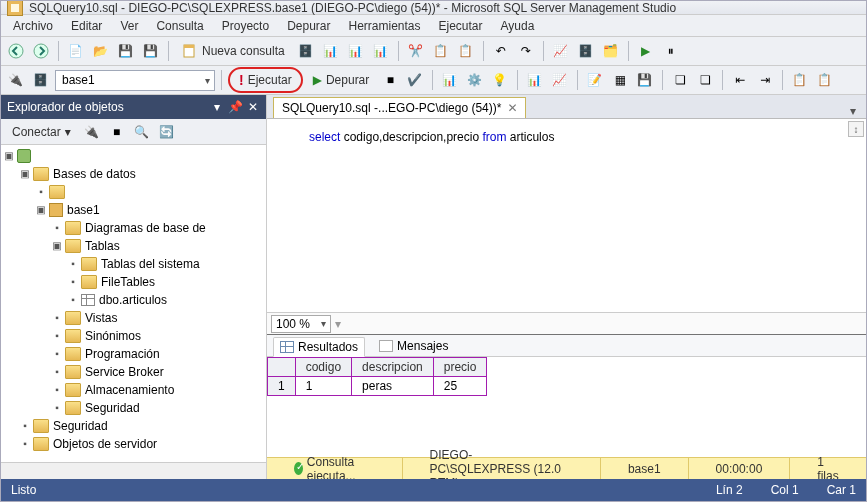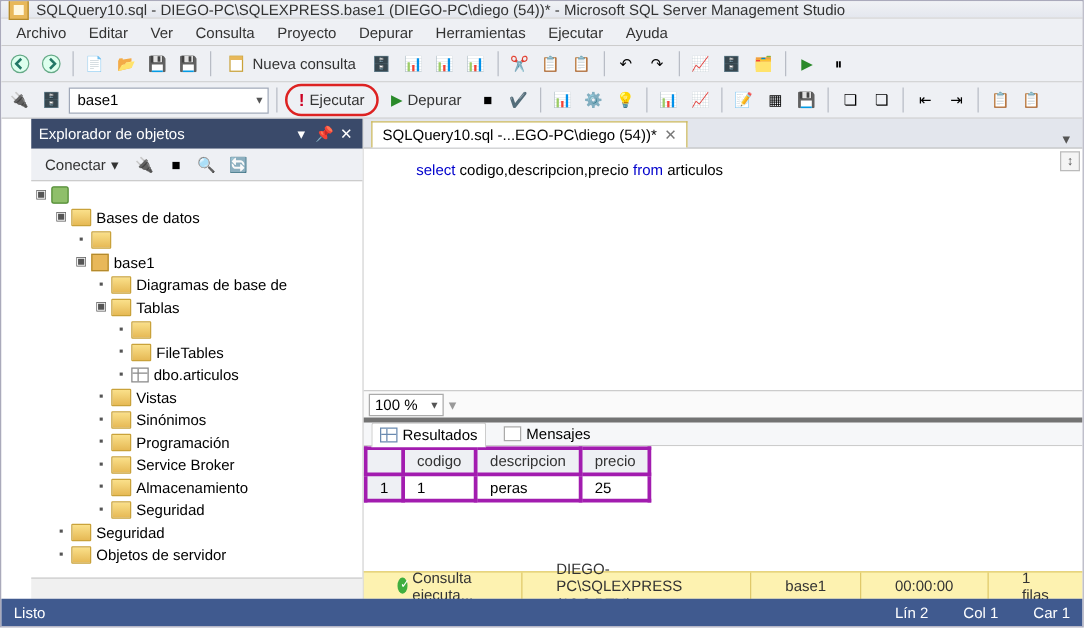--- a/index.html
+++ b/index.html
@@ -9,21 +9,21 @@
   .titlebar .appicon::after { content:""; position:absolute; inset:3px; background:#fff8e0; }
   .menubar { height: 22px; display: flex; align-items: center; padding: 0 4px; gap: 2px; background:#eef0f4; border-bottom:1px solid #ccc; }
   .menubar .mi { padding: 2px 8px; color:#333; cursor:default; }
   .toolbar1, .toolbar2 { height: 29px; display:flex; align-items:center; padding:0 4px; gap:3px; background:#eef0f4; border-bottom:1px solid #ccc; }
   .tbtn { width:22px; height:22px; display:inline-flex; align-items:center; justify-content:center; border:1px solid transparent; }
   .sep { width:1px; height:20px; background:#b8bcc5; margin:0 3px; }
   .btn-label { display:inline-flex; align-items:center; gap:4px; height:22px; padding:0 6px; border:1px solid transparent; color:#333; }
   .db-combo { width:160px; height:21px; border:1px solid #a0a8b8; background:#fff; display:flex; align-items:center; padding:0 4px 0 6px; }
   .db-combo::after { content:"▾"; margin-left:auto; color:#555; font-size:10px; }
   .exec-hl { border:2px solid #d22; border-radius:14px; padding:0 2px; display:inline-flex; align-items:center; height:26px; }
-  .main { flex:1; display:flex; min-height:0;margin-left:24px; }
+  .main { flex:1; display:flex; min-height:0; }
   .explorer { width:266px; background:#fff; border-right:1px solid #ccc; display:flex; flex-direction:column; }
   .explorer-title { height:24px; background:#3a4a6a; color:#fff; display:flex; align-items:center; padding:0 6px; gap:6px; font-size:12px; }
   .explorer-title .tools { margin-left:auto; display:flex; gap:4px; }
   .explorer-title .tools span { width:14px; text-align:center; color:#fff; cursor:default; }
   .connect-bar { height:26px; display:flex; align-items:center; padding:0 4px; gap:3px; background:#eef0f4; border-bottom:1px solid #ccc; }
   .tree { flex:1; overflow:auto; padding:2px 0; }
   .tree ul { list-style:none; padding-left:16px; }
   .tree > ul { padding-left:2px; }
   .tree li { white-space:nowrap; line-height:18px; display:flex; align-items:center; gap:2px; }
   .tree .twisty { width:12px; text-align:center; color:#555; font-size:10px; display:inline-block; cursor:default; }
@@ -38,29 +38,29 @@
   .tabstrip { height:24px; background:#e3e6ed; display:flex; align-items:flex-end; padding:0 6px; border-bottom:1px solid #bbb; }
   .tab { background:#ffffff; border:1px solid #c9b65a; border-bottom:none; padding:3px 8px; display:flex; align-items:center; gap:6px; font-size:12px; }
   .tab .x { color:#777; cursor:default; }
   .tabstrip .dd { margin-left:auto; color:#555; padding:0 4px; }
   .sql { flex:1; background:#fff; padding:10px 12px 10px 42px; font-family:Consolas, monospace; font-size:13px; color:#000; position:relative; min-height:0; }
   .sql .kw { color:#0000cc; }
   .sql .goto-r { position:absolute; right:2px; top:2px; width:16px; height:16px; border:1px solid #bbb; background:#f4f4f4; display:flex; align-items:center; justify-content:center; font-size:10px; color:#555;}
   .zoombar { height:22px; border-top:1px solid #ccc; display:flex; align-items:center; padding:0 4px; gap:4px; background:#fafafa; }
   .zoombar .combo { width:60px; height:18px; border:1px solid #aaa; background:#fff; display:flex; align-items:center; padding:0 4px; }
   .zoombar .combo::after { content:"▾"; margin-left:auto; font-size:10px; color:#555; }
-  .results-tabs { height:23px; display:flex; align-items:center; gap:8px; padding:0 6px; border-top:4px solid #737373; border-bottom:1px solid #ccc; background:#f6f7f9; }
+  .results-tabs { height:23px; display:flex; align-items:center; gap:8px; padding:0 6px; border-top:1px solid #737373; border-bottom:1px solid #ccc; background:#f6f7f9; }
   .rtab { display:flex; align-items:center; gap:4px; padding:2px 6px; }
   .rtab.active { background:#fff; border:1px solid #ccc; border-bottom:1px solid #fff; border-radius:2px 2px 0 0; position:relative; top:1px; }
   .ricon { width:14px; height:12px; display:inline-block; }
   .ricon.grid { background:#fff; border:1px solid #6a8ab0; background-image:linear-gradient(#6a8ab0,#6a8ab0),linear-gradient(#6a8ab0,#6a8ab0); background-size:100% 1px,1px 100%; background-position:0 4px,4px 0; background-repeat:no-repeat; }
   .ricon.msg { background:#fff; border:1px solid #aaa; }
   .grid-wrap { flex:0 0 100px; overflow:auto; background:#fff; }
   table.grid { border-collapse:collapse; font-size:12px; }
-  table.grid th, table.grid td { border:3px solid #a21caf; padding:2px 10px; text-align:left; background:#fff; }
+  table.grid th, table.grid td { border:1px solid #a21caf; padding:2px 10px; text-align:left; background:#fff; }
   table.grid th { background:#eef0f4; font-weight:normal; color:#333; }
   table.grid th.rowh { background:#eef0f4; width:22px; text-align:center; }
   table.grid td.rowh { background:#eef0f4; text-align:center; }
   .status-strip { height:22px; background:#fdf2b0; border-top:1px solid #e0c96a; display:flex; align-items:center; font-size:11px; color:#333; }
   .status-strip .chip { padding:0 27px; border-right:1px solid #e0c96a; height:100%; display:flex; align-items:center; gap:4px; }
   .status-strip .ok { width:13px; height:13px; border-radius:50%; background:#3fae3f; display:inline-block; position:relative; }
   .status-strip .ok::after { content:"✓"; color:#fff; font-size:10px; position:absolute; left:2px; top:-1px; }
   .appstatus { height:22px; background:#405a8f; color:#fff; display:flex; align-items:center; padding:0 10px; gap:30px; font-size:12px; }
   .appstatus .right { margin-left:auto; display:flex; gap:28px; }
   svg.ic { width:16px; height:16px; }
@@ -223,20 +223,21 @@
                 </li>
               <li>
                   <span class="twisty">▣</span>
                   <span class="folder"></span>
                   <span class="lbl">Tablas</span>
                 </li>
               <ul>
                 <li>
                     <span class="twisty">▪</span>
                     <span class="folder"></span>
+                    <span class="lbl">Tablas del sistema</span>
                   </li>
                 <li>
                     <span class="twisty">▪</span>
                     <span class="folder"></span>
                     <span class="lbl">FileTables</span>
                   </li>
                 <li>
                     <span class="twisty">▪</span>
                     <span class="tblicon"></span>
                     <span class="lbl">dbo.articulos</span>

